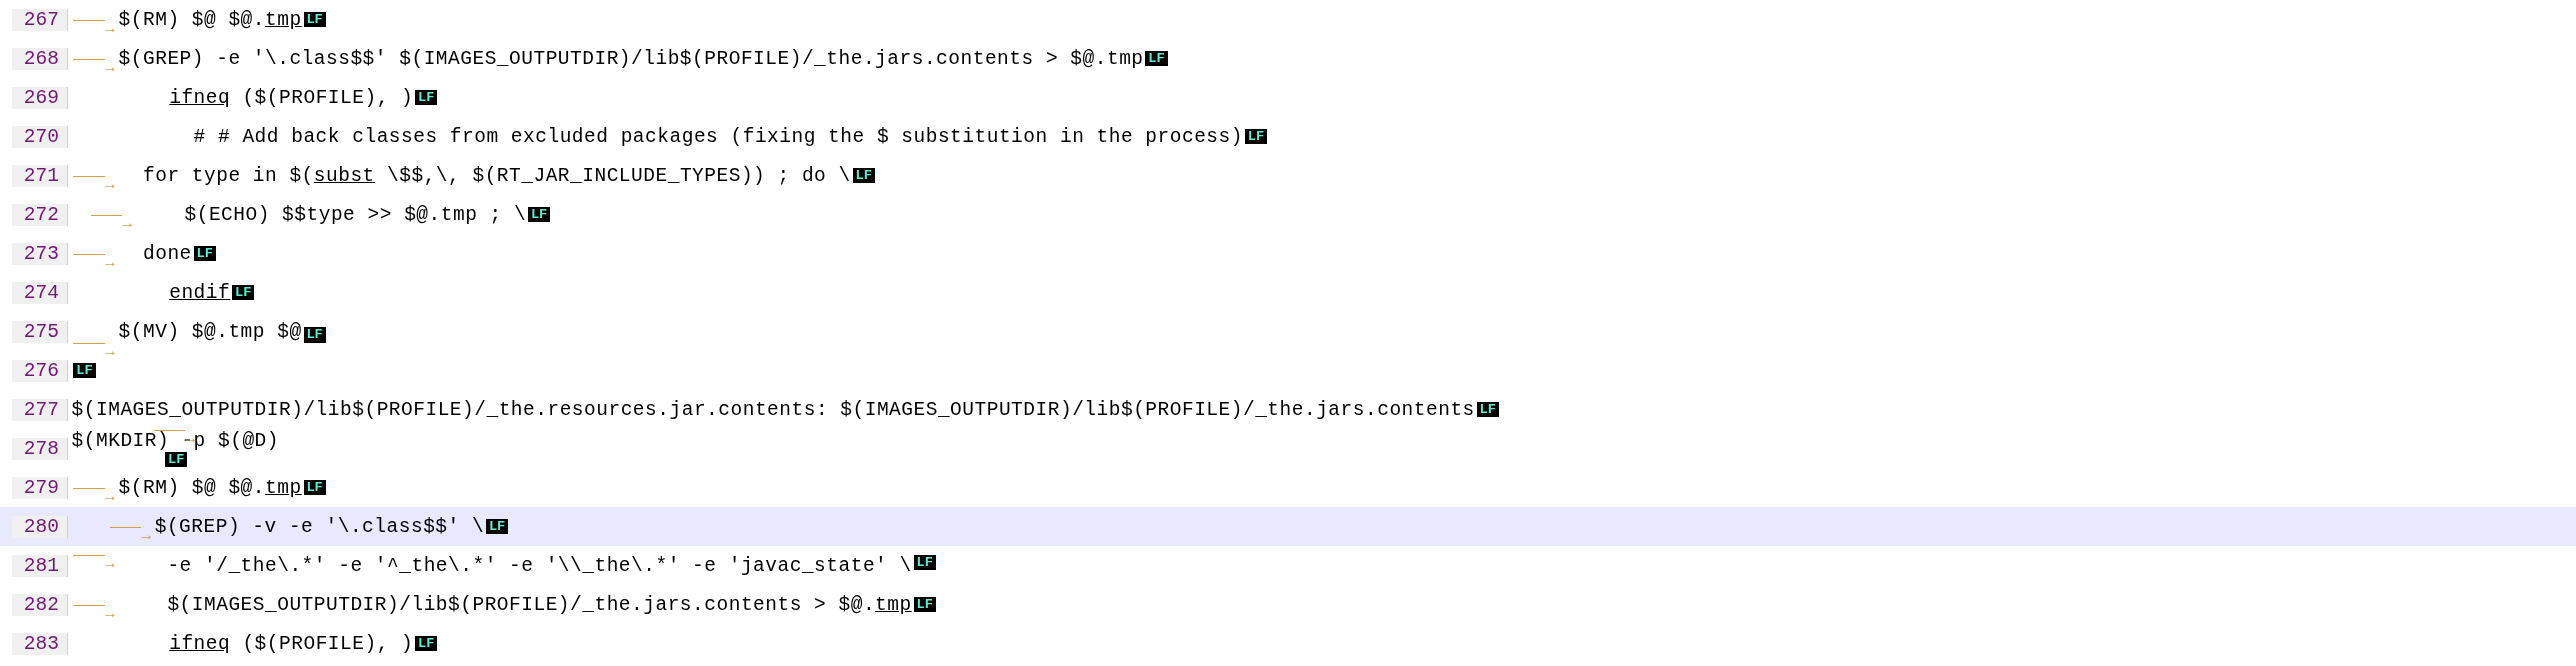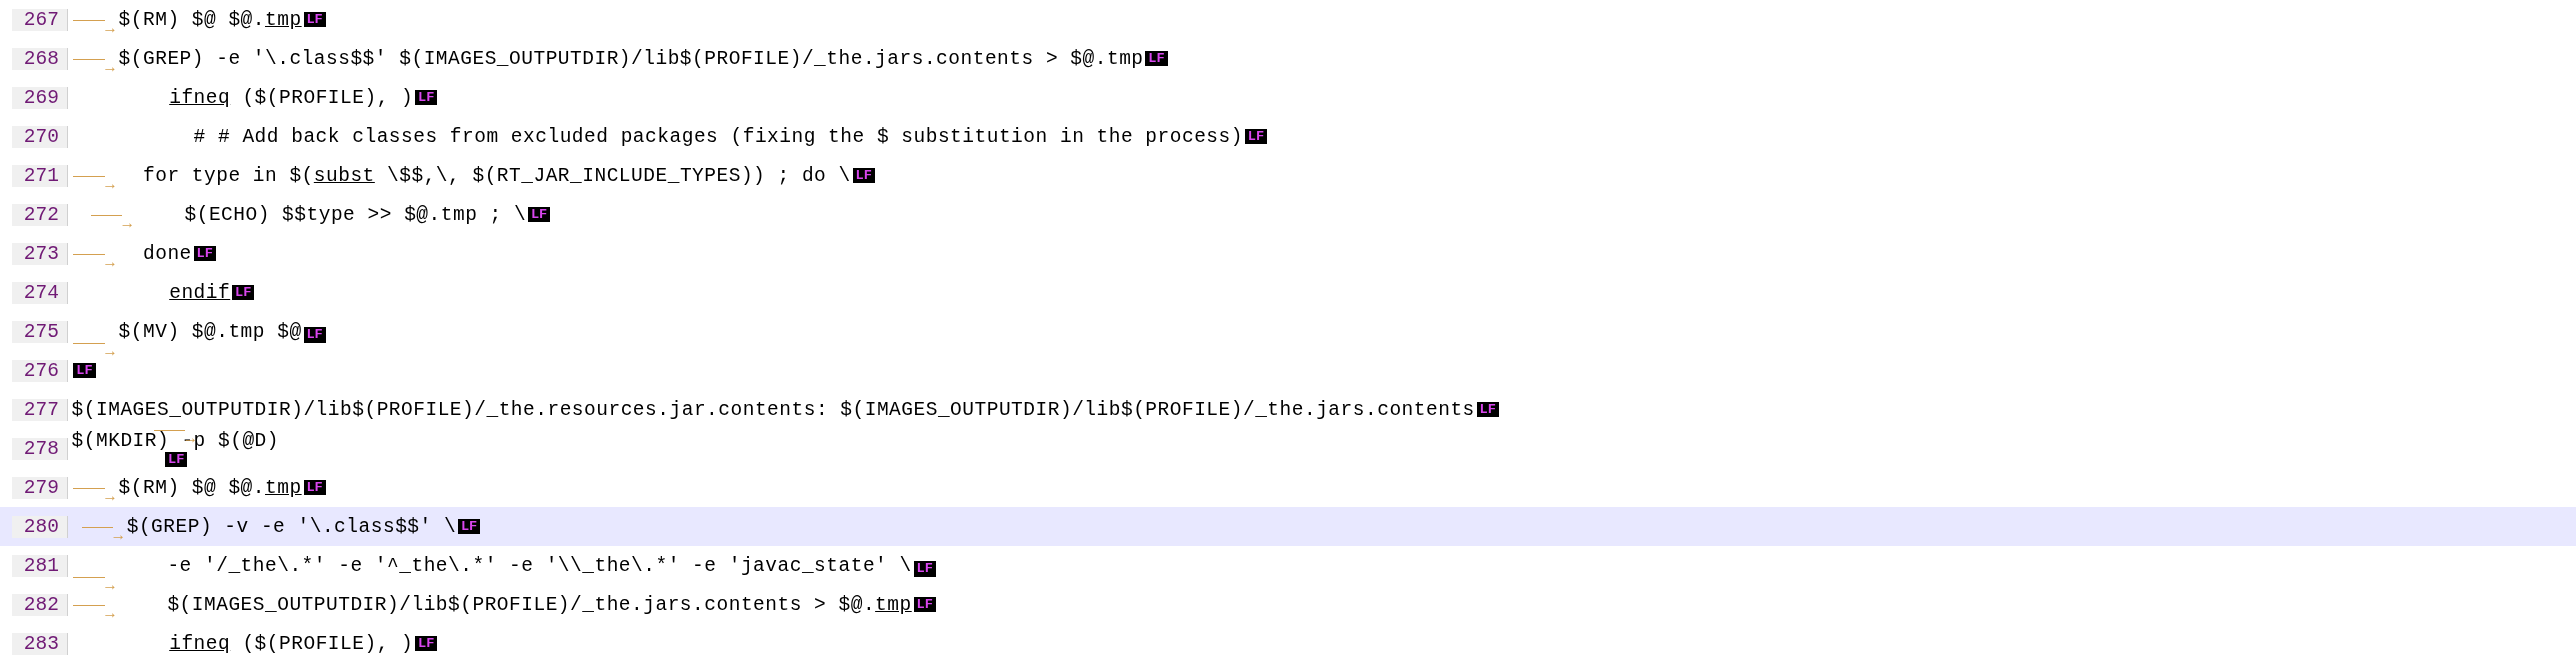--- a/index.html
+++ b/index.html
@@ -58,21 +58,21 @@
   color: #000000;
   white-space: pre;
   letter-spacing: 0.5px;
 }
 .underline {
   text-decoration: underline;
 }
 .lf {
   display: inline-block;
   background: #000000;
-  color: #d946ef;
+  color: #5eead4;
   font-size: 13.6px;
   font-weight: bold;
   padding: 1px 2.9px;
   margin-left: 1.9px;
   vertical-align: middle;
   line-height: 1;
 }
 .left-edge {
   width: 11.7px;
   min-width: 11.7px;
@@ -192,30 +192,30 @@
       <div class="gutter">279</div>
       <div style="display: flex; align-items: center; padding-left: 3.9px;">
         <span class="arrow"></span>
         <span class="code"><span>$(RM) $@ $@.</span><span class="underline">tmp</span></span>
         <span class="lf">LF</span>
       </div>
     </div>
     <div class="line highlighted">
       <div class="left-edge"></div>
       <div class="gutter">280</div>
-      <div style="display: flex; align-items: center; padding-left: 12px;">
+      <div style="display: flex; align-items: center; padding-left: 12px; margin-left: 28px;">
         <span class="arrow"></span>
         <span class="code"><span>$(GREP) -v -e '\.class$$' \</span></span>
         <span class="lf">LF</span>
       </div>
     </div>
     <div class="line">
       <div class="left-edge"></div>
       <div class="gutter">281</div>
-      <div style="display: flex; align-items: flex-end; padding-left: 3.9px;">
+      <div style="display: flex; align-items: flex-start; padding-left: 3.9px;">
         <span class="arrow"></span>
         <span class="code"><span>    -e '/_the\.*' -e '^_the\.*' -e '\\_the\.*' -e 'javac_state' \</span></span>
         <span class="lf">LF</span>
       </div>
     </div>
     <div class="line">
       <div class="left-edge"></div>
       <div class="gutter">282</div>
       <div style="display: flex; align-items: center; padding-left: 3.9px;">
         <span class="arrow"></span>

